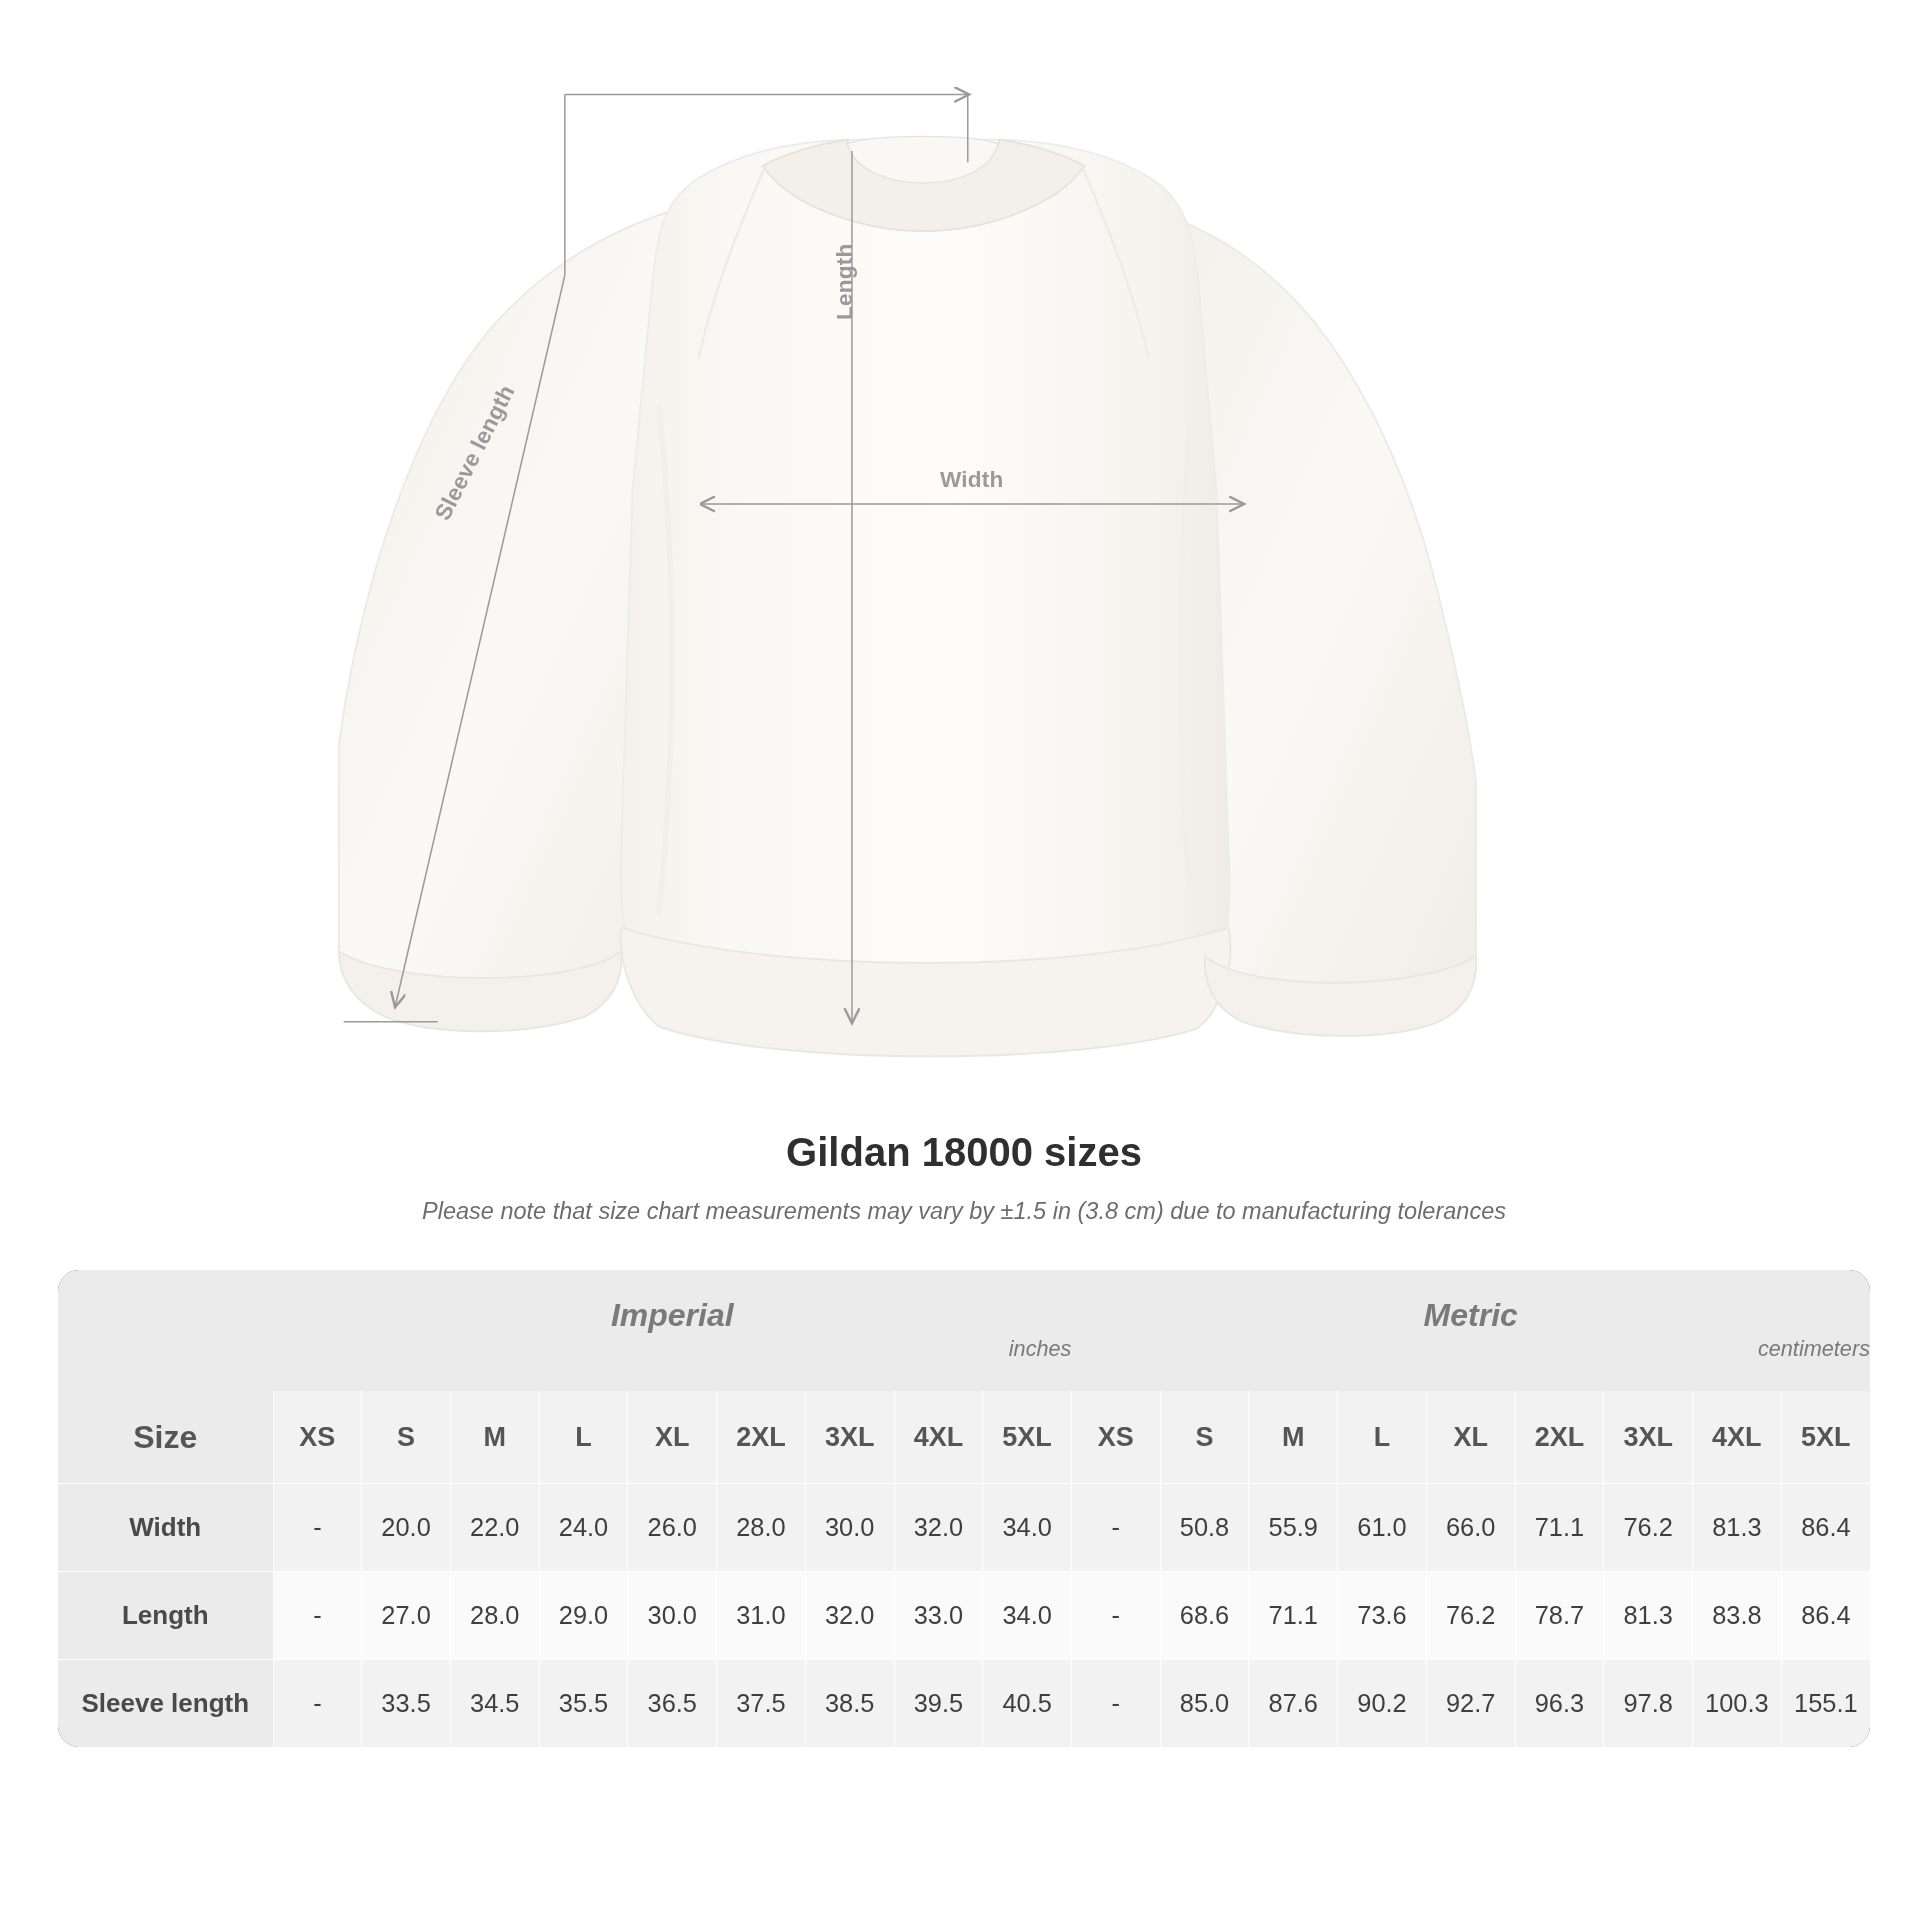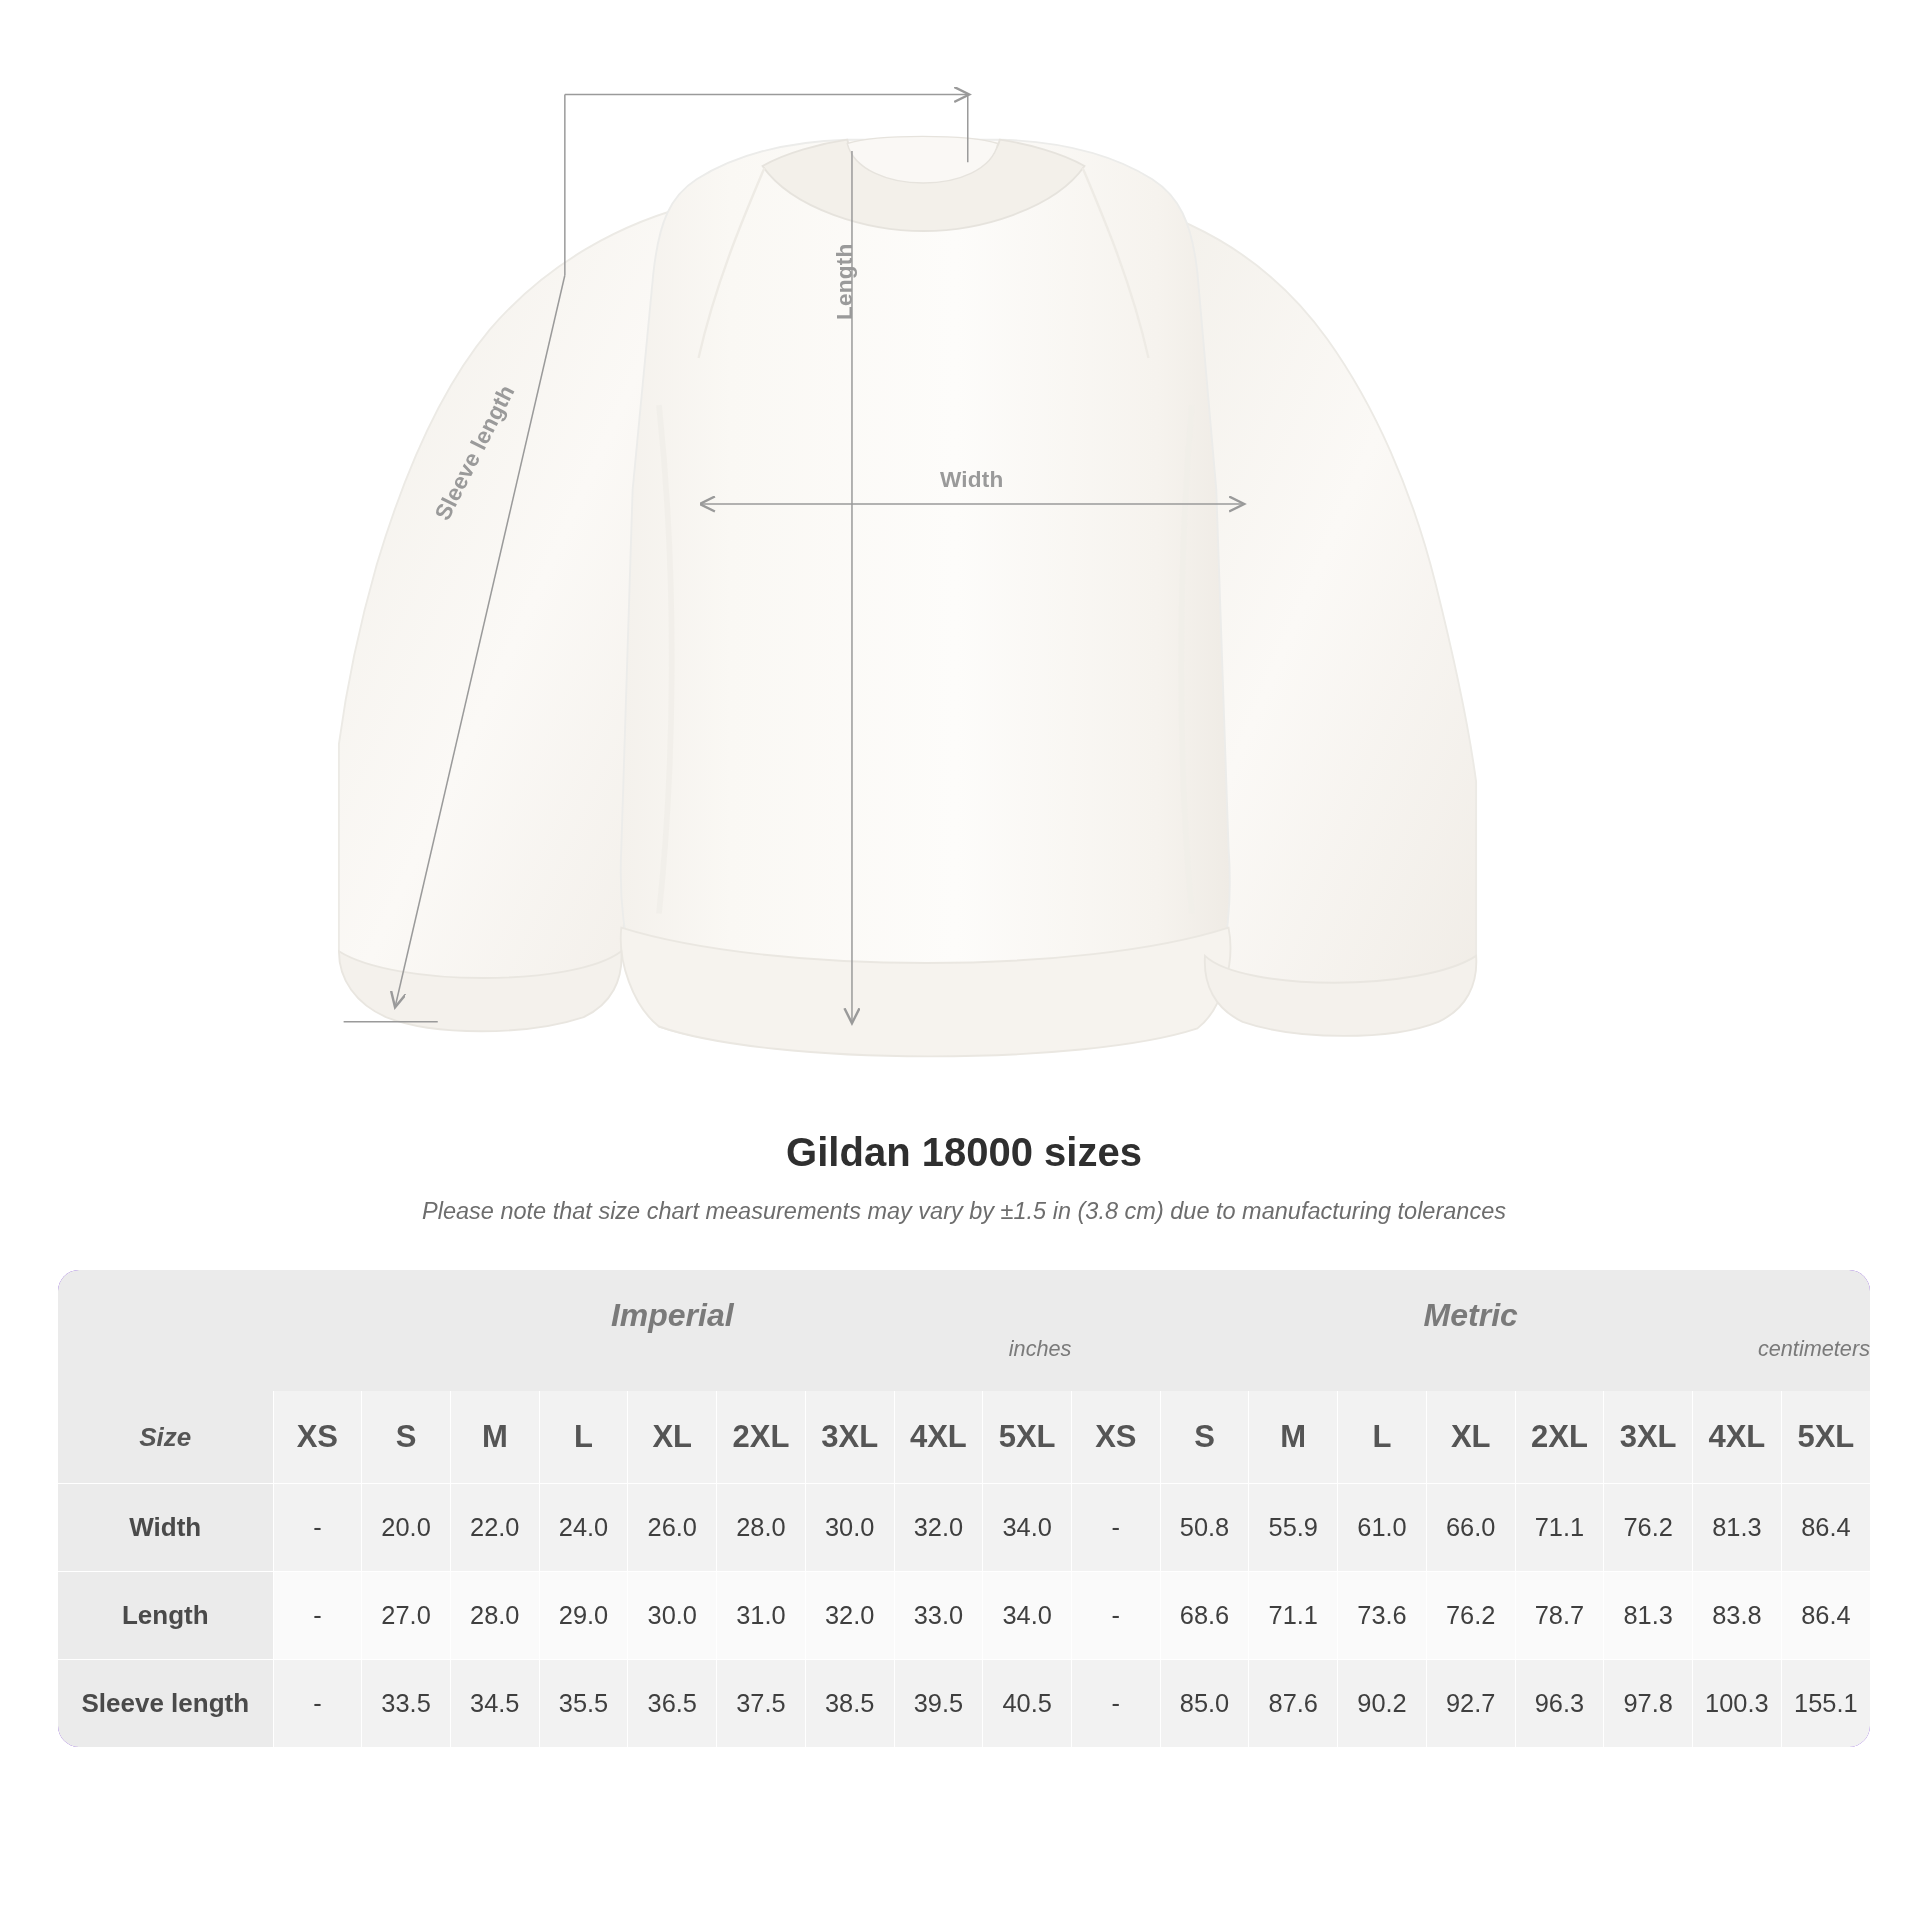--- a/index.html
+++ b/index.html
@@ -117,31 +117,30 @@
     font-style: italic;
     color: #7a7a7a;
     line-height: 1.3;
     text-align: right;
   }
 
   
   .head-row td {
     background: #f2f2f2;
     color: #555555;
-    font-size: 31px;
+    font-size: 27px;
     font-weight: bold;
     height: 90px;
     border-right: 1.9px solid #ffffff;
     border-bottom: 1.9px solid #ffffff;
   }
   .head-row td:last-child { border-right: none; }
   .head-row td.rowlabel {
     background: #ebebeb;
-    font-size: 26px;
-    font-style: italic;
+    font-size: 32px;
   }
 
   .data-row td {
     height: 85px;
     font-size: 25.4px;
     color: #3f3f3f;
     border-right: 1.9px solid #ffffff;
     border-bottom: 1.9px solid #ffffff;
   }
   .data-row td:last-child { border-right: none; }

